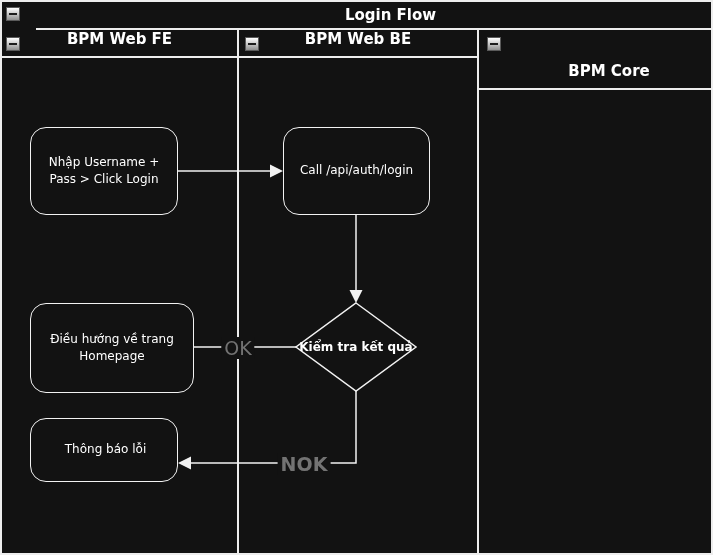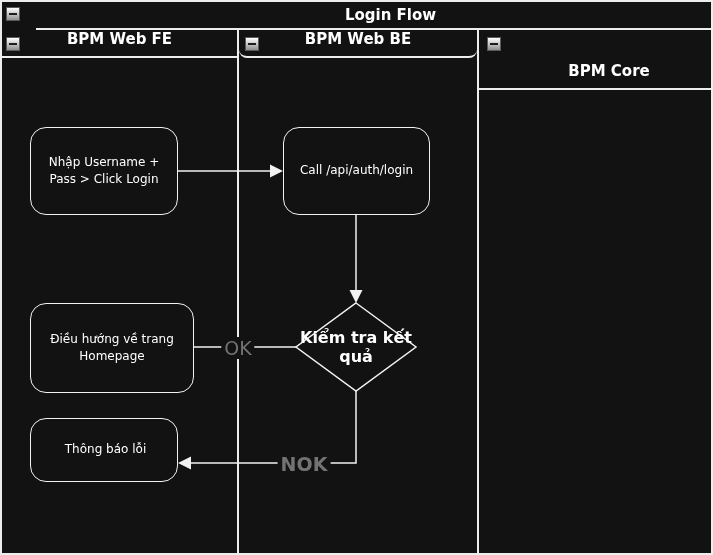--- a/index.html
+++ b/index.html
@@ -25,21 +25,21 @@
   
   .lane-header{
     position:absolute;top:28px;height:28px;
     border-bottom:2px solid #ededed;
     display:flex;justify-content:center;
     font-size:15px;font-weight:bold;
     box-sizing:border-box;
     z-index:3;
   }
   .lane-header.fe{left:0;width:235px;}
-  .lane-header.be{left:237px;width:238px;border-radius:8px;}
+  .lane-header.be{left:237px;width:238px;}
   .lane-header.core{left:477px;width:260px;margin-top:32px;}
   
   .lane-divider{
     position:absolute;top:28px;bottom:0;width:2px;background:#ededed;z-index:1;
   }
   .lane-divider.d1{left:235px;}
   .lane-divider.d2{left:475px;}
   
   .collapse-btn{
     position:absolute;width:14px;height:14px;
@@ -67,21 +67,21 @@
     padding:6px 10px;
     z-index:2;
   }
   .node.b1{left:28px;top:125px;width:148px;height:88px;}
   .node.b2{left:281px;top:125px;width:147px;height:88px;}
   .node.b3{left:28px;top:301px;width:164px;height:90px;justify-content:flex-end;}
   .node.b4{left:28px;top:416px;width:148px;height:64px;padding-left:13px;}
   .diamond-label{
     position:absolute;left:294px;top:325px;width:120px;height:40px;
     display:flex;align-items:center;justify-content:center;
-    text-align:center;font-size:16px;font-weight:bold;
+    text-align:left;font-size:12px;font-weight:bold;
     z-index:3;
   }
   
   #edges{position:absolute;left:0;top:0;z-index:2;pointer-events:none;}
   
   .edge-label{
     position:absolute;transform:translate(-50%,-50%);
     background:#121212;padding:0 3px;
     font-size:19px;font-weight:400;color:#737373;
     z-index:4;white-space:nowrap;

